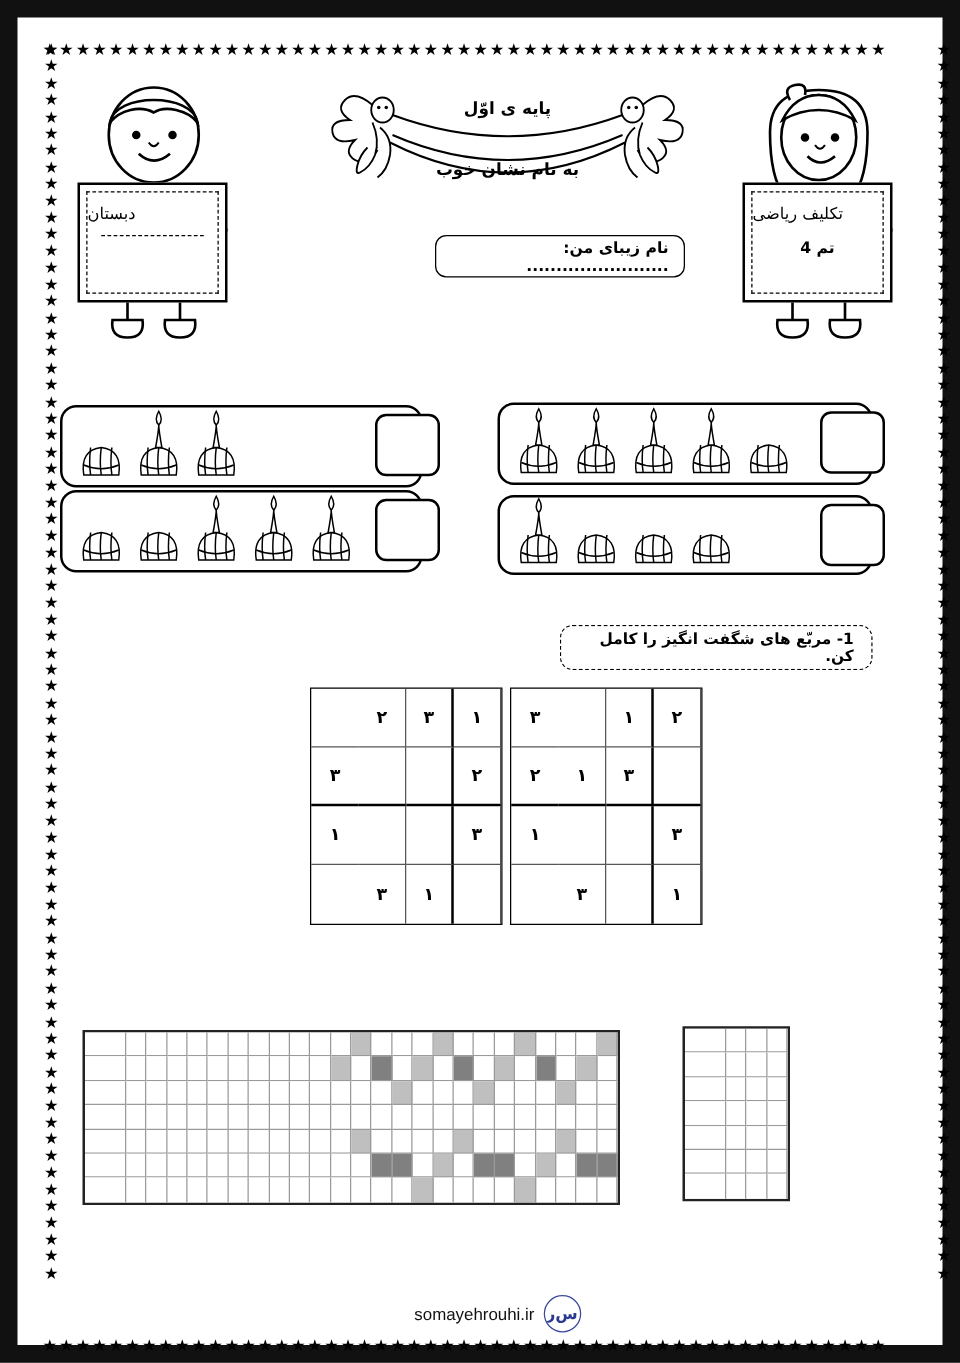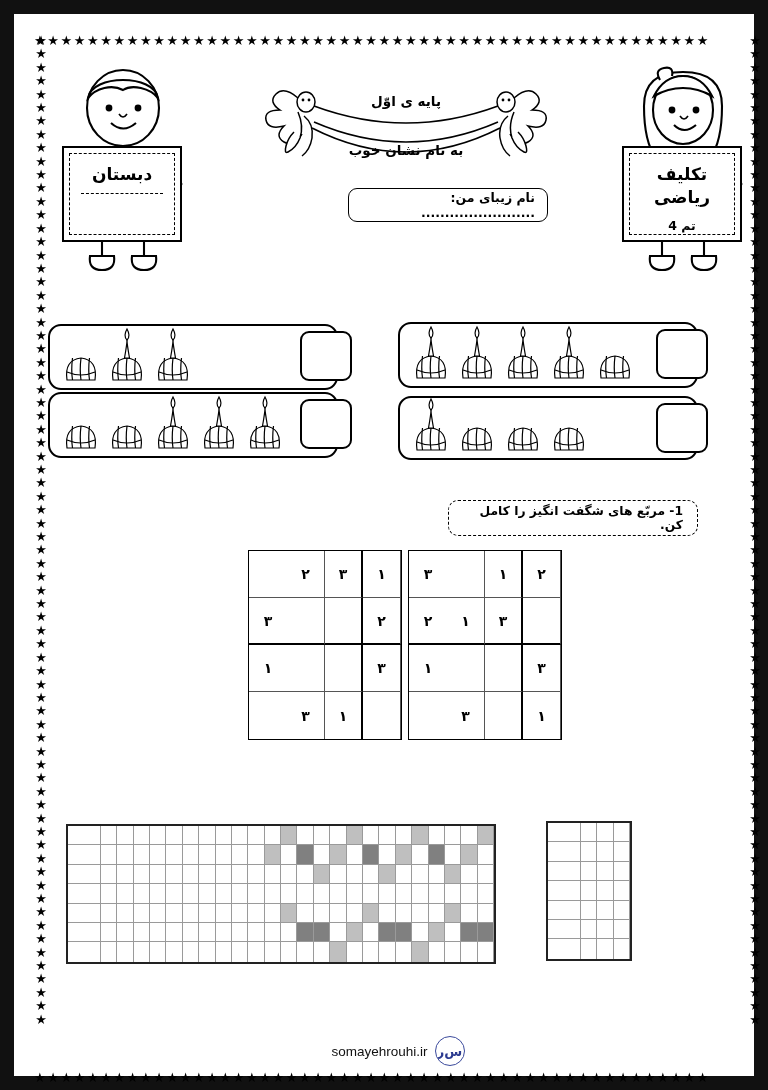--- a/index.html
+++ b/index.html
@@ -46,50 +46,50 @@
     position: absolute;
     left: 34px; top: 34px;
     width: 700px; height: 1022px;
   }
 
   
   .header { position: absolute; left: 0; top: 0; width: 700px; height: 220px; }
 
   .kid { position: absolute; top: 18px; }
   .kid-left { left: 12px; }
-  .kid-right { right: 2px; }
+  .kid-right { right: 30px; }
 
   .kid-sign {
     position: absolute;
     border: 2px solid #000;
     background: #fff;
     width: 120px; height: 96px;
     display: flex; flex-direction: column;
   }
   .kid-sign-inner {
     position: absolute; inset: 5px;
     border: 1.4px dashed #000;
     display: flex; flex-direction: column;
     align-items: center;
   }
   .sign-text {
-    font-size: 17px;
+    font-size: 13px;
     color: #000;
     width: 100%;
-    text-align: center;
+    text-align: left;
     padding-top: 9px;
-    font-weight: 700;
+    font-weight: 400;
     line-height: 1.35;
   }
   .sign-divider {
     width: 78%; border-top: 1.4px dashed #000; margin-top: 7px;
   }
   .sign-text2 { font-size: 12.5px; text-align: center; padding-top: 9px; font-weight: 600; }
 
-  .banner { position: absolute; left: 208px; top: 28px; width: 300px; height: 125px; }
+  .banner { position: absolute; left: 208px; top: 14px; width: 300px; height: 125px; }
   .banner-text {
     position: absolute;
     width: 100%; text-align: center;
     font-size: 13.5px; font-weight: 600; color: #000;
   }
   .banner-line1 { top: 17px; }
   .banner-line2 { top: 66px; }
 
   .field-box {
     position: absolute;

